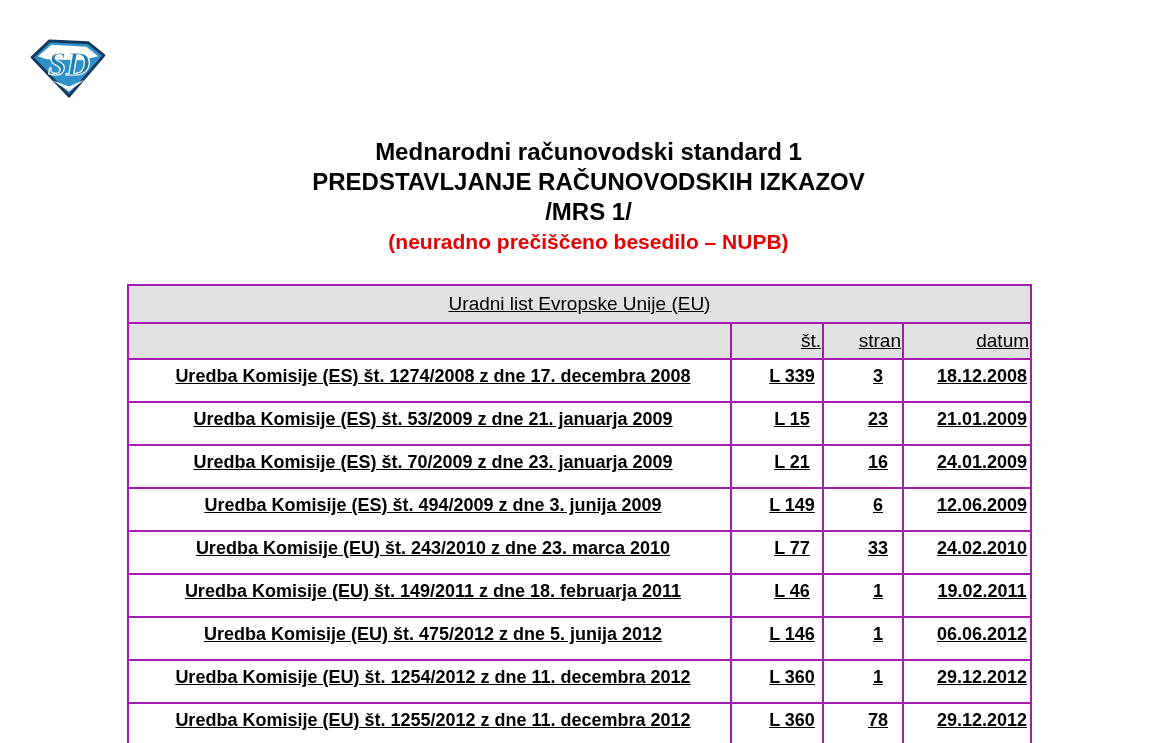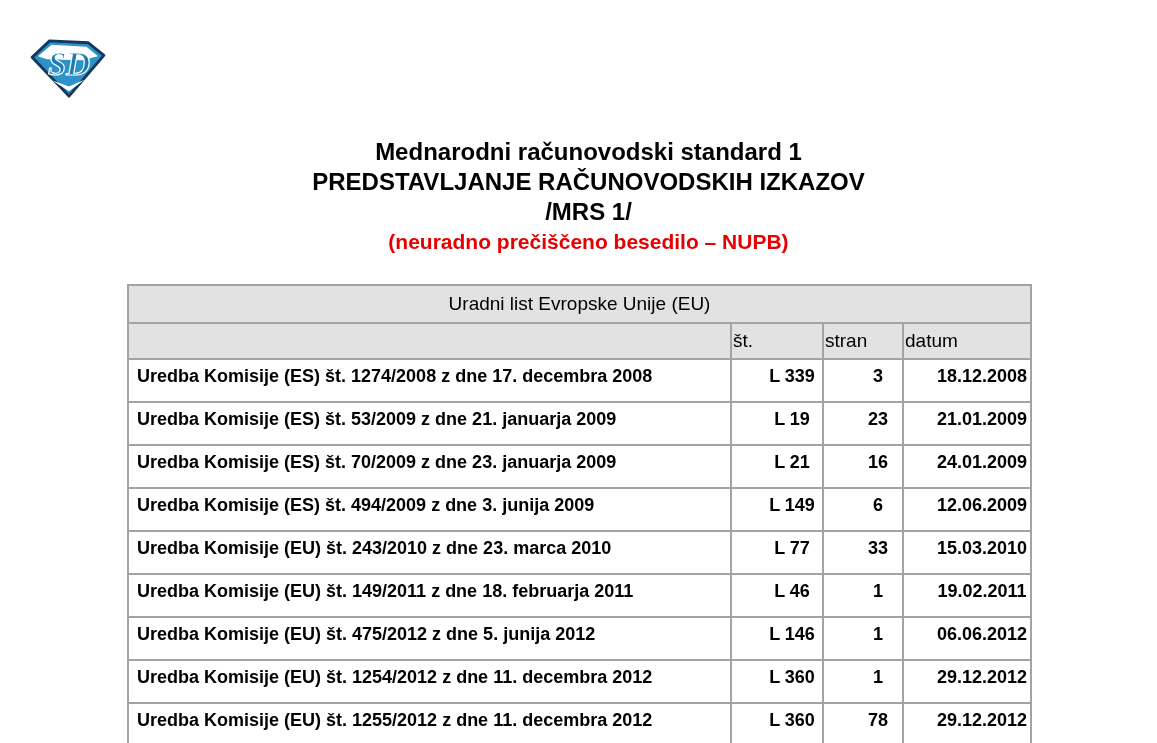--- a/index.html
+++ b/index.html
@@ -42,49 +42,50 @@
   }
   table.doc-table {
     position: absolute;
     left: 127px;
     top: 284px;
     width: 903px;
     border-collapse: collapse;
     table-layout: fixed;
   }
   table.doc-table td {
-    border: 2px solid #a3a3a3;
+    border: 2px solid #a21caf;
     overflow: hidden;
+    text-decoration: underline;
   }
   .caption-cell {
     height: 34px;
     background: #e2e2e2;
     text-align: center;
     vertical-align: middle;
     font-size: 19px;
     font-weight: normal;
   }
   .head-cell {
     height: 32px;
     background: #e2e2e2;
-    text-align: left;
+    text-align: right;
     vertical-align: middle;
     font-size: 19px;
     font-weight: normal;
   }
   .data-row td {
     height: 34px;
     background: #ffffff;
     font-size: 18px;
     font-weight: bold;
     vertical-align: top;
     padding-top: 6px;
   }
   td.desc-cell {
-    text-align: left;
+    text-align: center;
     padding-left: 8px;
     white-space: nowrap;
   }
   td.num-cell {
     text-align: center;
     padding-left: 31px;
   }
 </style>
 </head>
 <body>
@@ -125,41 +126,41 @@
     </tbody>
     <tbody id="table-body">
         <tr class="data-row">
           <td class="desc-cell">Uredba Komisije (ES) št. 1274/2008 z dne 17. decembra 2008</td>
           <td class="num-cell">L 339</td>
           <td class="num-cell">3</td>
           <td class="num-cell">18.12.2008</td>
         </tr>
         <tr class="data-row">
           <td class="desc-cell">Uredba Komisije (ES) št. 53/2009 z dne 21. januarja 2009</td>
-          <td class="num-cell">L 19</td>
+          <td class="num-cell">L 15</td>
           <td class="num-cell">23</td>
           <td class="num-cell">21.01.2009</td>
         </tr>
         <tr class="data-row">
           <td class="desc-cell">Uredba Komisije (ES) št. 70/2009 z dne 23. januarja 2009</td>
           <td class="num-cell">L 21</td>
           <td class="num-cell">16</td>
           <td class="num-cell">24.01.2009</td>
         </tr>
         <tr class="data-row">
           <td class="desc-cell">Uredba Komisije (ES) št. 494/2009 z dne 3. junija 2009</td>
           <td class="num-cell">L 149</td>
           <td class="num-cell">6</td>
           <td class="num-cell">12.06.2009</td>
         </tr>
         <tr class="data-row">
           <td class="desc-cell">Uredba Komisije (EU) št. 243/2010 z dne 23. marca 2010</td>
           <td class="num-cell">L 77</td>
           <td class="num-cell">33</td>
-          <td class="num-cell">15.03.2010</td>
+          <td class="num-cell">24.02.2010</td>
         </tr>
         <tr class="data-row">
           <td class="desc-cell">Uredba Komisije (EU) št. 149/2011 z dne 18. februarja 2011</td>
           <td class="num-cell">L 46</td>
           <td class="num-cell">1</td>
           <td class="num-cell">19.02.2011</td>
         </tr>
         <tr class="data-row">
           <td class="desc-cell">Uredba Komisije (EU) št. 475/2012 z dne 5. junija 2012</td>
           <td class="num-cell">L 146</td>

